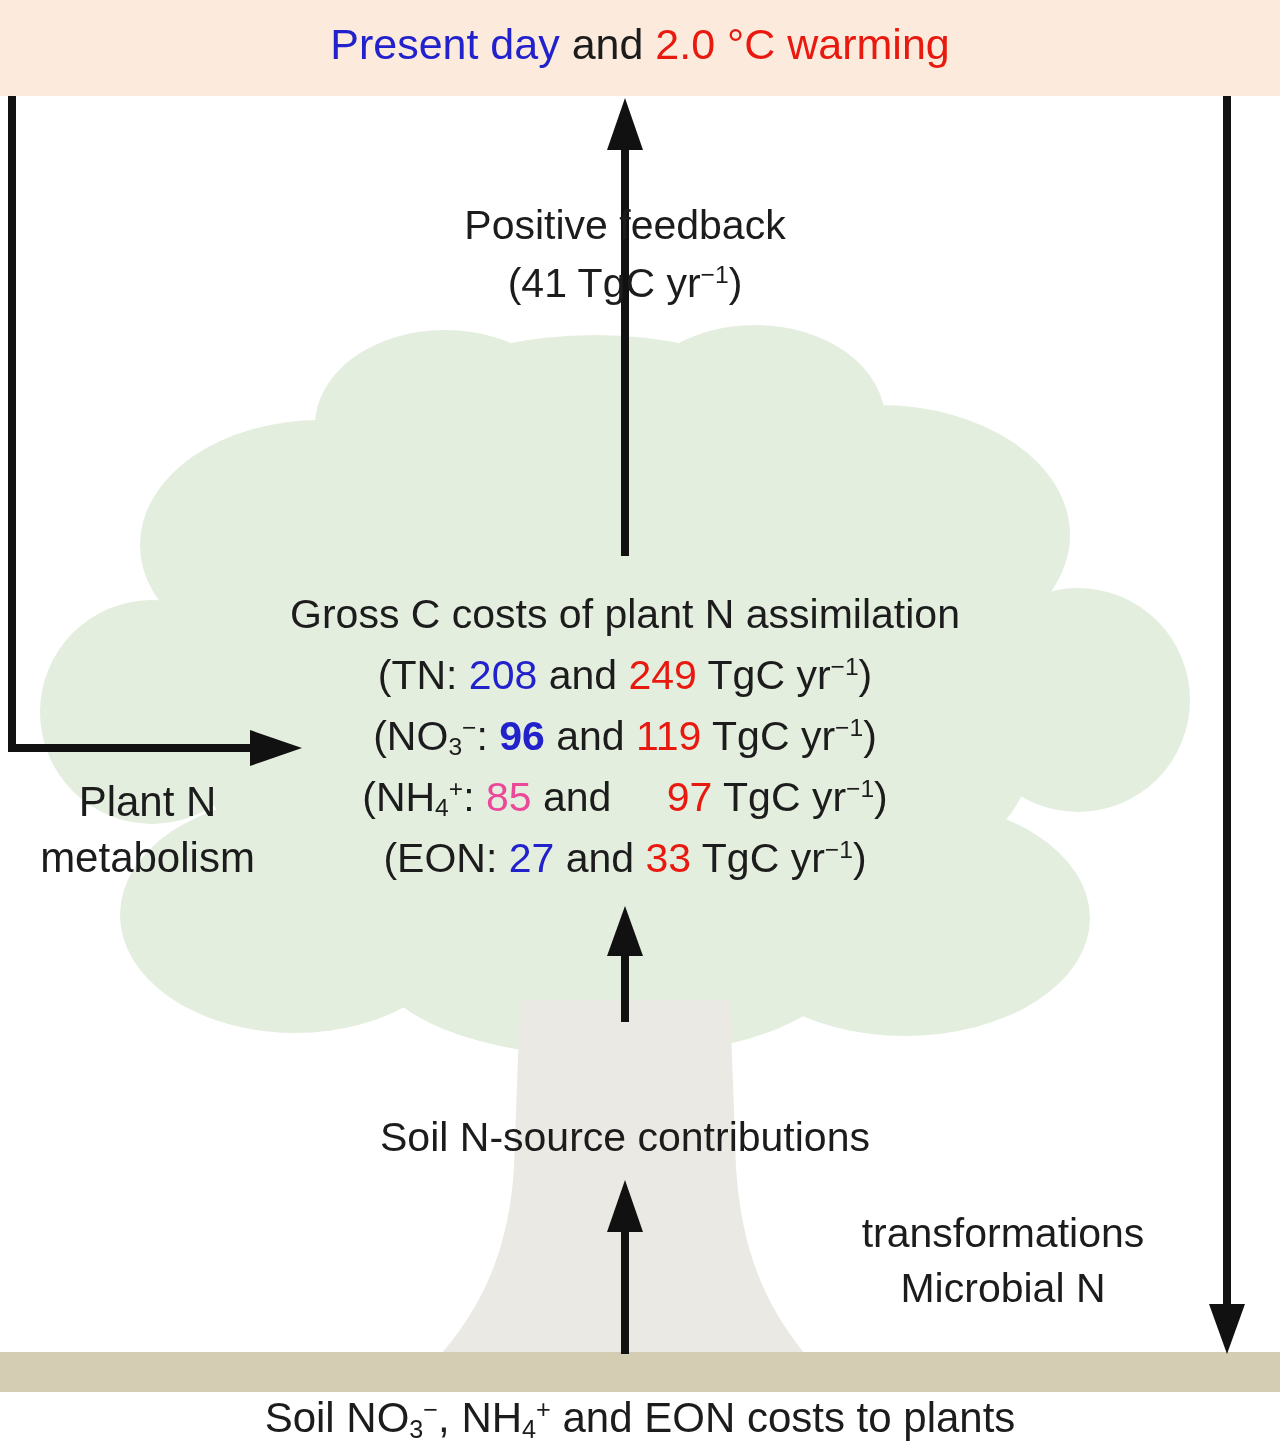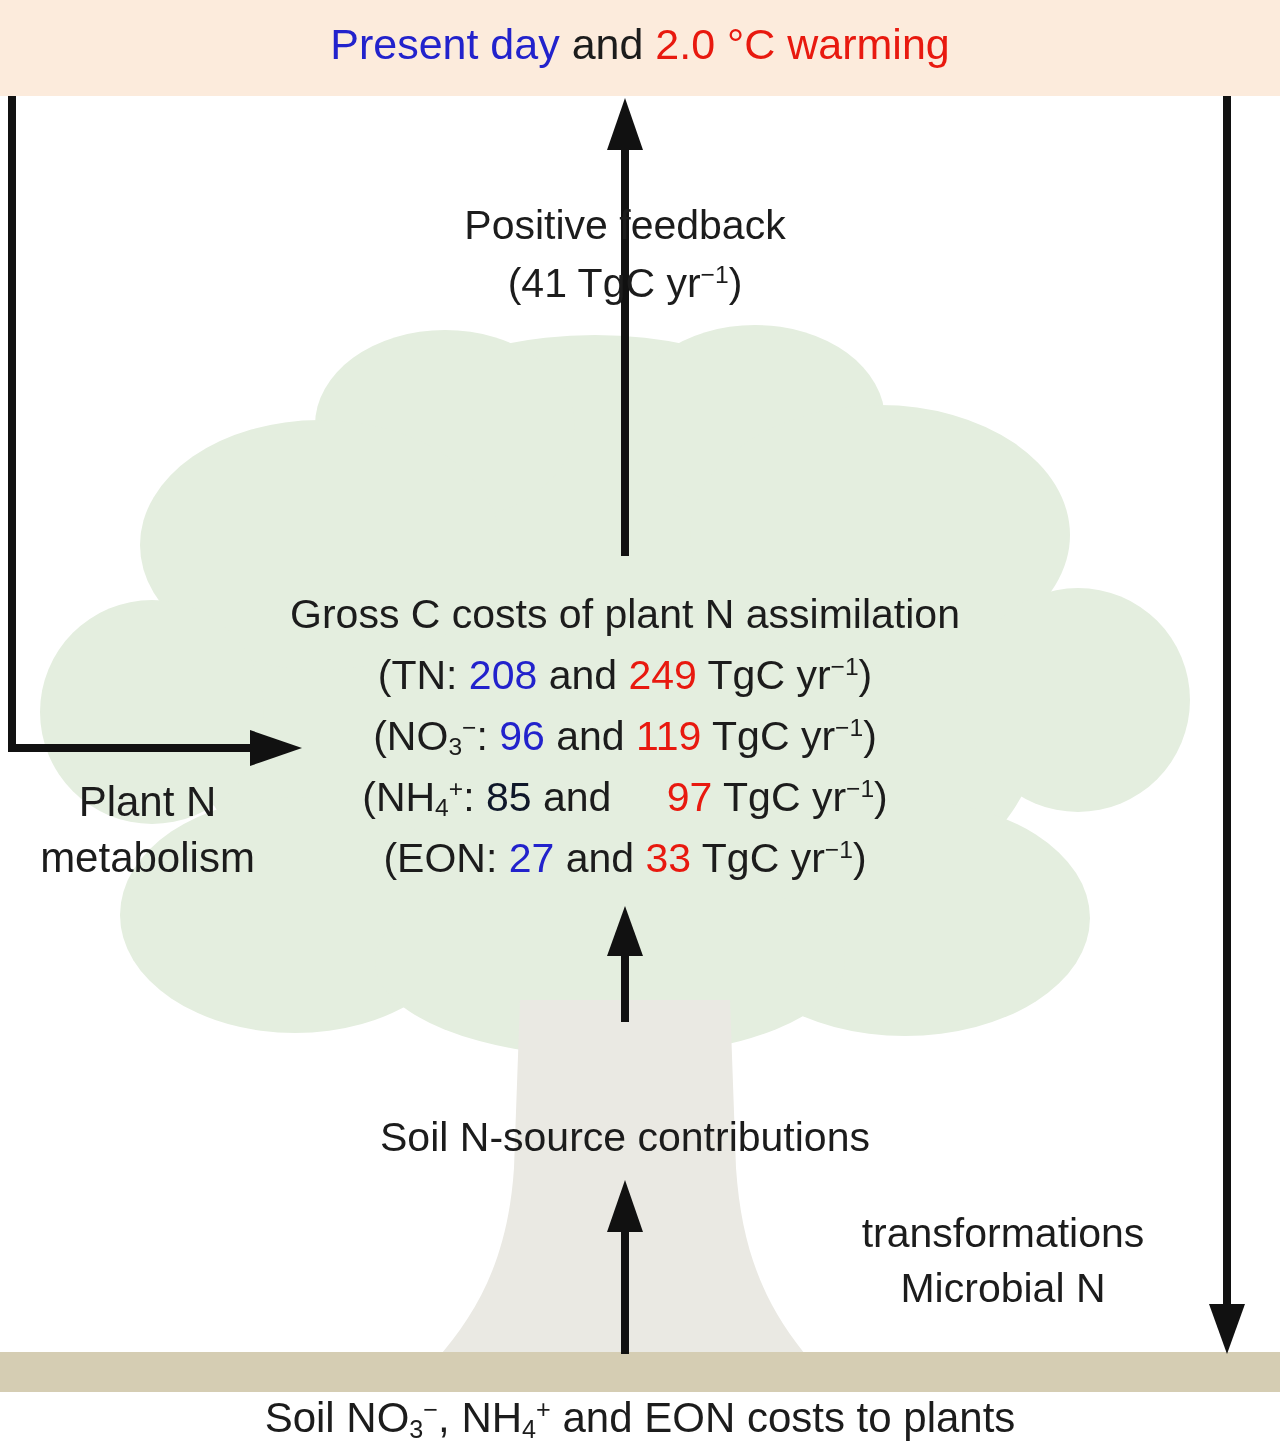--- a/index.html
+++ b/index.html
@@ -135,22 +135,22 @@
   </header>
 
   <div class="pos-feedback">
     <div>Positive feedback</div>
     <div><span>(41 TgC yr</span><sup>−1</sup><span>)</span></div>
   </div>
 
   <div class="crown-text">
     <div>Gross C costs of plant N assimilation</div>
     <div><span>(TN: </span><span style="color: rgb(34, 34, 204);">208</span><span> and </span><span style="color: rgb(232, 25, 15);">249</span><span> TgC yr</span><sup>−1</sup><span>)</span></div>
-    <div><span>(NO</span><sub>3</sub><sup>−</sup><span>: </span><span style="color: rgb(34, 34, 204);">96</span><span> and </span><span style="color: rgb(232, 25, 15);">119</span><span> TgC yr</span><sup>−1</sup><span>)</span></div>
-    <div><span>(NH</span><sub>4</sub><sup>+</sup><span>: </span><span style="color: #0f172a;">85</span><span> and </span><span style="color: rgb(232, 25, 15); margin-left: 44px;">97</span><span> TgC yr</span><sup>−1</sup><span>)</span></div>
+    <div><span>(NO</span><sub>3</sub><sup>−</sup><span>: </span><span style="color: rgb(34, 34, 204); font-weight: bold;">96</span><span> and </span><span style="color: rgb(232, 25, 15);">119</span><span> TgC yr</span><sup>−1</sup><span>)</span></div>
+    <div><span>(NH</span><sub>4</sub><sup>+</sup><span>: </span><span style="color: #ec4899;">85</span><span> and </span><span style="color: rgb(232, 25, 15); margin-left: 44px;">97</span><span> TgC yr</span><sup>−1</sup><span>)</span></div>
     <div><span>(EON: </span><span style="color: rgb(34, 34, 204);">27</span><span> and </span><span style="color: rgb(232, 25, 15);">33</span><span> TgC yr</span><sup>−1</sup><span>)</span></div>
   </div>
 
   <div class="plant-n">
     <div>Plant N</div>
     <div>metabolism</div>
   </div>
 
   <div class="soil-source">Soil N-source contributions</div>
 

